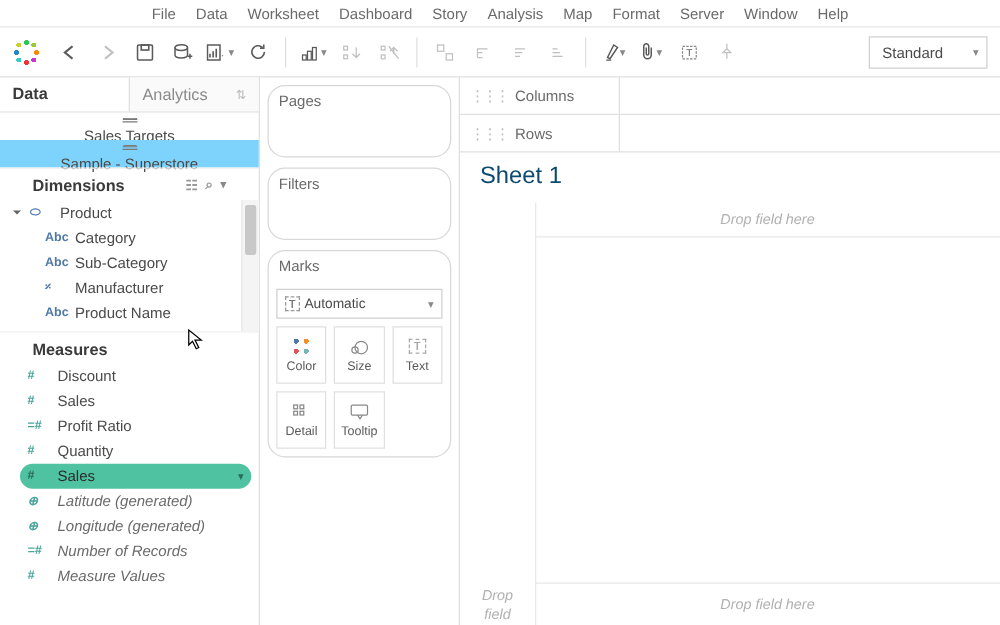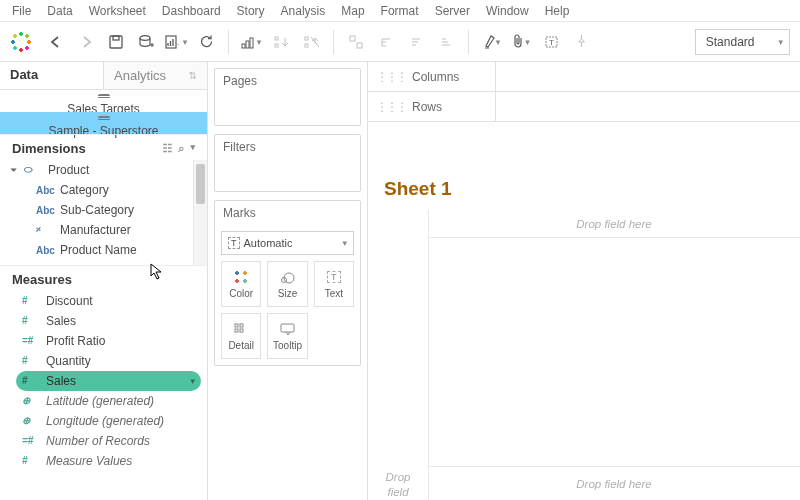--- a/index.html
+++ b/index.html
@@ -1,19 +1,19 @@
 <!DOCTYPE html>
 <html><head>
 <meta charset="utf-8">
 <style>
   * { box-sizing: border-box; margin: 0; padding: 0; font-family: "Segoe UI", Arial, sans-serif; }
   body { background: #fff; color: #3a3a3a; font-size: 12px; width: 800px; height: 500px; overflow: hidden; }
   
   
-  .menubar { display: flex; gap: 16px; padding: 4px 12px; font-size: 12px; color: #6a6a6a; border-bottom: 1px solid #e8e8e8; height: 22px; align-items: center; }
+  .menubar { display: flex; gap: 16px; padding: 4px 12px; font-size: 12px; color: #6a6a6a; border-bottom: 1px solid #e8e8e8; height: 22px; align-items: center; justify-content: center; }
   .menubar span { cursor: default; }
   
   
   .toolbar { display: flex; align-items: center; height: 40px; border-bottom: 1px solid #e0e0e0; padding: 0 10px; gap: 2px; }
   .logo { width: 22px; height: 22px; background: radial-gradient(circle at center, #fff 2px, transparent 2px); position: relative; margin-right: 8px; }
   .logo::before { content:""; position:absolute; inset:0; background:
       radial-gradient(circle at 11px 3px,#2c5 2px,transparent 2px),
       radial-gradient(circle at 19px 11px,#f80 2px,transparent 2px),
       radial-gradient(circle at 11px 19px,#e33 2px,transparent 2px),
       radial-gradient(circle at 3px 11px,#28c 2px,transparent 2px),
@@ -34,62 +34,62 @@
   
   .leftpane { width: 208px; display:flex; flex-direction:column; border-right:1px solid #e0e0e0; }
   .lp-tabs { display:flex; border-bottom:1px solid #e0e0e0; height:28px; }
   .lp-tab { flex:1; display:flex; align-items:center; padding:0 10px; font-size:13px; }
   .lp-tab.active { font-weight:600; border-bottom:2px solid #fff; }
   .lp-tab.inactive { color:#8a8a8a; background:#fafafa; border-left:1px solid #e0e0e0; justify-content:space-between;}
   .ds-row { display:flex; align-items:center; gap:6px; padding:4px 10px; font-size:12px; color:#4a4a4a; height:22px;flex-direction:column; }
   .ds-row.sel { background:#7dd3fc; }
   .ds-icon { width:12px; height:12px; border:1.2px solid #7a7a7a; border-radius:2px 2px 0 0; position:relative; }
   .ds-icon::before { content:""; position:absolute; top:2px; left:-1px; right:-1px; height:1px; background:#7a7a7a;}
-  .section-head { display:flex; align-items:center; padding:6px 12px 4px; font-size:13px; font-weight:600; border-top:1px solid #eee;}
+  .section-head { display:flex; align-items:center; padding:6px 26px 4px; font-size:13px; font-weight:600; border-top:1px solid #eee;}
   .section-head .tools { margin-left:auto; display:flex; gap:6px; color:#999; font-size:11px;}
   .field-list { overflow-y:auto; flex:1; }
   .field { display:flex; align-items:center; gap:6px; padding:3px 10px 3px 22px; font-size:12px; color:#4a4a4a; height:20px; white-space:nowrap;}
   .field.group-head { padding-left:10px; }
   .field .caret { font-size:9px; color:#666; width:8px;}
   .ficon { width:18px; font-size:10px; font-weight:600; text-align:left;}
   .ficon.dim { color:#4e79a7; }
   .ficon.meas { color:#4aa59a; }
   .ficon.geo { color:#4aa59a; }
   .field.gen { font-style:italic; color:#6a6a6a;}
   .field.hl { background:#4fc3a1; border-radius:10px; margin:0 6px 0 16px; padding:3px 6px 3px 6px; color:#2a2a2a;}
   .field.hl .ficon.meas { color:#2a6b5c; }
   .hl-caret { margin-left:auto; font-size:9px; color:#2a6b5c;}
   .scrollbar-fake { position:absolute; right:0; top:0; width:14px; height:100%; background:#f4f4f4; border-left:1px solid #e8e8e8;}
   .scrollbar-fake .thumb { position:absolute; left:2px; right:2px; top:4px; height:40px; background:#c8c8c8; border-radius:2px;}
   .fl-wrap { position:relative; flex:1; overflow:hidden;}
   .cursor { position:absolute; width:14px; height:18px; pointer-events:none; z-index:50;}
   
   
   .midpane { width: 160px; padding:6px; display:flex; flex-direction:column; gap:8px; border-right:1px solid #e0e0e0;}
-  .card { border:1px solid #d8d8d8; border-radius:2px; background:#fff;}
+  .card { border:1px solid #d8d8d8; border-radius:14px; background:#fff;}
   .card-title { font-size:12px; color:#6a6a6a; padding:5px 8px;}
   .card.pages, .card.filters { height:58px; }
   .marks-body { padding:6px; display:flex; flex-direction:column; gap:6px;}
   .mark-type { border:1px solid #d0d0d0; height:24px; display:flex; align-items:center; padding:0 6px; font-size:11px; color:#4a4a4a; justify-content:space-between;}
   .mark-row { display:flex; gap:6px;}
   .mark-btn { flex:1; border:1px solid #e0e0e0; height:46px; display:flex; flex-direction:column; align-items:center; justify-content:center; gap:3px; font-size:10px; color:#5a5a5a;}
   .mb-ic { height:16px; display:flex; align-items:center; justify-content:center; color:#888;}
   .dots { width:14px; height:14px; background:
      radial-gradient(circle at 3px 3px,#4e79a7 2px,transparent 2px),
      radial-gradient(circle at 11px 3px,#f28e2b 2px,transparent 2px),
      radial-gradient(circle at 3px 11px,#e15759 2px,transparent 2px),
      radial-gradient(circle at 11px 11px,#76b7b2 2px,transparent 2px);}
   
   
   .viewpane { flex:1; display:flex; flex-direction:column; }
   .shelf { display:flex; align-items:center; height:30px; border-bottom:1px solid #e0e0e0;}
   .shelf-lab { width:128px; border-right:1px solid #e0e0e0; padding:0 8px; font-size:12px; color:#6a6a6a; display:flex; align-items:center; gap:6px; height:100%;}
   .shelf-drop { flex:1; height:100%;}
   .grip { color:#bbb; letter-spacing:-2px; font-size:12px;}
-  .sheet-title { font-size:19px; font-weight:700; color:#a16207; padding:8px 16px 10px;margin-top:48px;}
+  .sheet-title { font-size:19px; font-weight:400; color:#0c4a6e; padding:8px 16px 10px;}
   .canvas { flex:1; position:relative; border-top: none; font-style: italic; }
   .drop-top { position:absolute; left:60px; right:0; top:0; height:28px; border-bottom:1px solid #e8e8e8; display:flex; align-items:center; justify-content:center; font-size:11.5px; color:#b0b0b0;}
   .drop-left-border { position:absolute; left:60px; top:0; bottom:0; width:1px; background:#e8e8e8;}
   .drop-left { position:absolute; left:8px; bottom:0; width:44px; text-align:center; font-size:11.5px; color:#b0b0b0; line-height:1.3;}
   .drop-main { position:absolute; left:60px; right:0; bottom:0; height:34px; border-top:1px solid #e8e8e8; display:flex; align-items:center; justify-content:center; font-size:11.5px; color:#b0b0b0;}
 </style>
 </head>
 <body>
 
 <div class="menubar">

